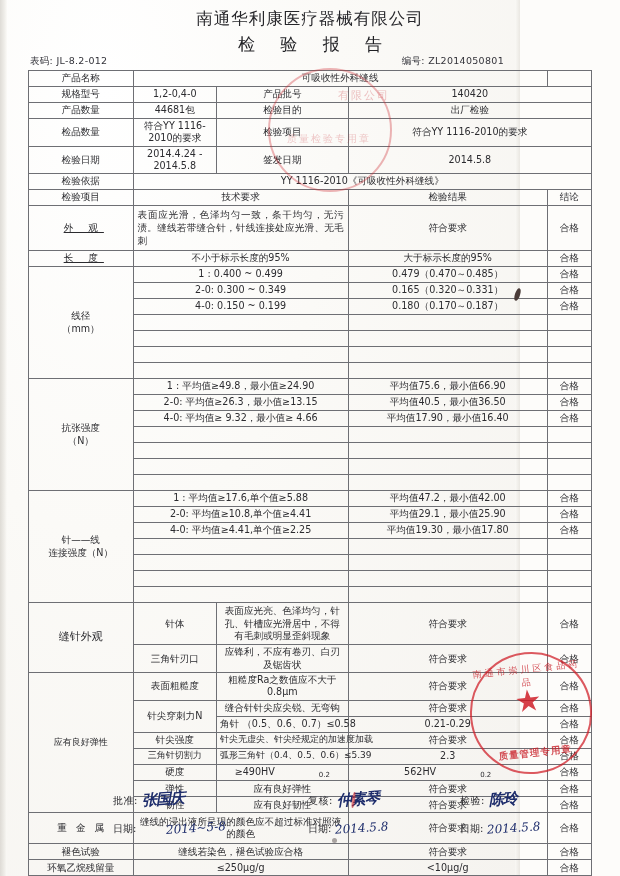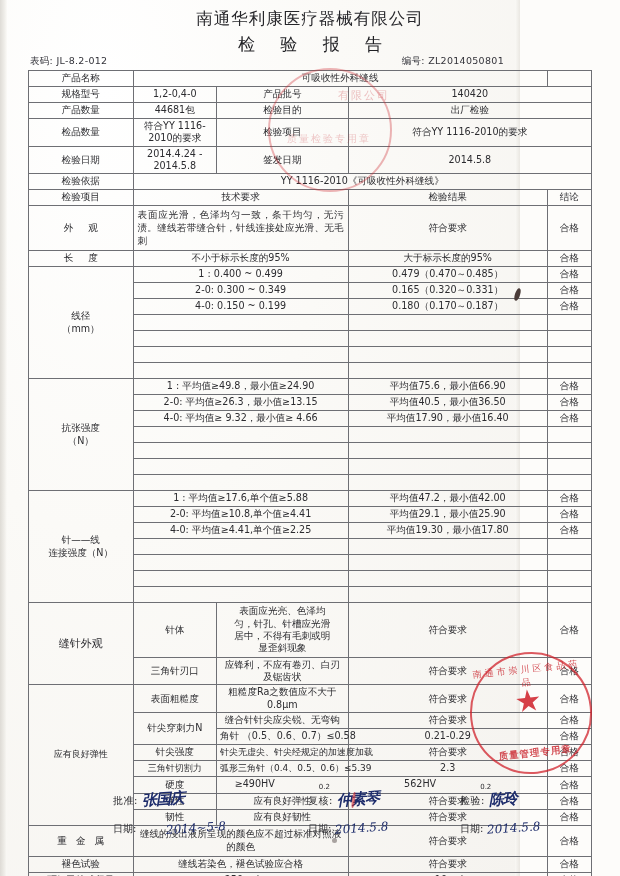--- a/index.html
+++ b/index.html
@@ -60,21 +60,21 @@
   table.rep td{
     border:1px solid #6e6f74;
     padding:1px 3px;
     text-align:center;
     vertical-align:middle;
     line-height:1.28;
     height:13px;
     background:transparent;
   }
   td.lft{text-align:left;padding-left:5px;margin-top:32px;}
-  td.sp{letter-spacing:6px;text-indent:6px;}
+  td.sp{letter-spacing:6px;text-indent:6px;text-decoration:underline;}
   td.sp3{letter-spacing:3px;text-indent:3px;}
   td.vlabel{letter-spacing:0;line-height:1.45;}
   td.blank{height:14px;}
   .nw{white-space:nowrap;}
   sub{font-size:7px;vertical-align:-2px;padding-left:44px;}
   .sig-area{
     position:absolute;left:28px;width:564px;
     height:60px;
   }
   .sig-col{position:absolute;font-size:10px;color:#2b2b2f;}
@@ -347,21 +347,21 @@
       </tr>
       <tr>
         <td colspan="3" class="blank"></td>
         <td></td>
         <td></td>
       </tr>
 
       <tr>
         <td rowspan="2" style="width:26px;letter-spacing:0;line-height:1.5;font-size:11px">缝针外观</td>
         <td colspan="2">针体</td>
-        <td style="height:26px;padding:2px 15px;line-height:1.3">表面应光亮、色泽均匀，针孔、针槽应光滑居中，不得有毛刺或明显歪斜现象</td>
+        <td style="height:26px;padding:2px 3px;line-height:1.3">表面应光亮、色泽均匀，针孔、针槽应光滑居中，不得有毛刺或明显歪斜现象</td>
         <td>符合要求</td>
         <td>合格</td>
       </tr>
       <tr>
         <td colspan="2">三角针刃口</td>
         <td>应锋利，不应有卷刃、白刃及锯齿状</td>
         <td>符合要求</td>
         <td>合格</td>
       </tr>
 

